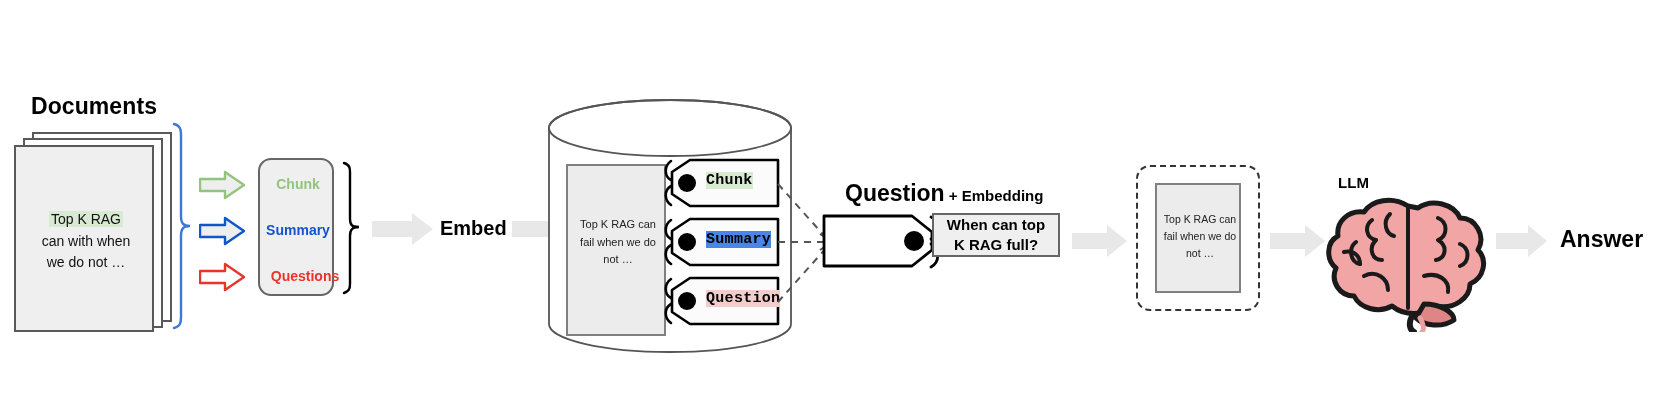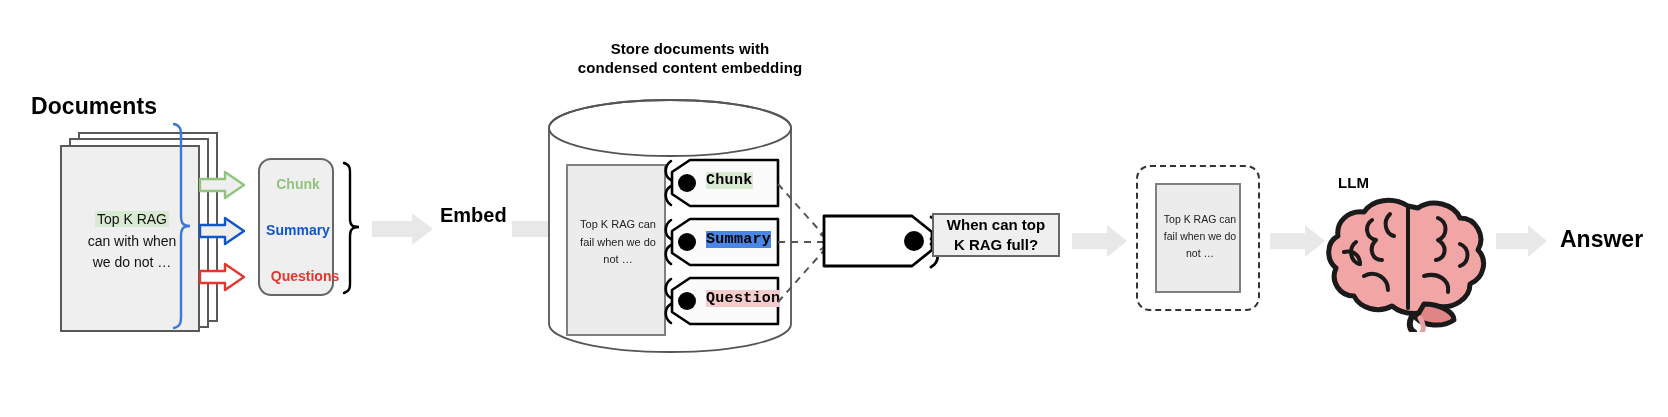--- a/index.html
+++ b/index.html
@@ -16,21 +16,21 @@
 
   
   .hdr{
     font-weight:bold;font-size:15px;line-height:1.25;text-align:center;
     letter-spacing:.1px;
   }
   .hdr-lg{font-weight:bold;font-size:23px;}
   .hdr-md{font-weight:bold;font-size:20px;}
 
   
-  #documents-stack{left:14px;top:132px;width:160px;height:200px;margin-left:46px;}
+  #documents-stack{left:14px;top:132px;width:160px;height:200px;}
   .doc-sheet{
     position:absolute;background:#efefef;border:2px solid #595959;
     box-sizing:border-box;
   }
   .doc-s3{left:18px;top:0px;width:140px;height:190px;background:#fff;}
   .doc-s2{left:9px;top:6px;width:140px;height:190px;background:#fff;}
   .doc-s1{left:0px;top:13px;width:140px;height:187px;background:#efefef;}
   .doc-text{
     position:absolute;left:0;top:62px;width:140px;text-align:center;
     font-size:14px;line-height:1.55;color:#111;
@@ -155,29 +155,25 @@
     <div class="cc-label cc-questions">Questions</div>
   </div>
 
   <svg class="abs brace" style="left:340px;top:160px;" width="24" height="136">
     <path d="M4 3 C11 5 10 10 10 16 L10 59 C10 65 12 67 19 67 C12 67 10 70 10 76 L10 119 C10 126 11 131 4 133" fill="none" stroke="#000" stroke-width="2.4" stroke-linecap="round"></path>
   </svg>
 
   <svg class="abs garrow" style="left:372px;top:212px;" width="62" height="34">
     <path d="M0 9 L40 9 L40 1 L61 17 L40 33 L40 25 L0 25 Z" fill="#e8e8e8"></path>
   </svg>
-  <div class="abs hdr-md" style="left:440px;top:204px;">Embed</div>
+  <div class="abs hdr-md" style="left:440px;top:217px;">Embed</div>
   <svg class="abs garrow" style="left:512px;top:212px;" width="62" height="34">
     <path d="M0 9 L40 9 L40 1 L61 17 L40 33 L40 25 L0 25 Z" fill="#e8e8e8"></path>
   </svg>
 
-  <div class="abs hdr" style="left:560px;top:40px;width:260px;">
-    <span>Store documents with</span><br>
-    <span>condensed content embedding</span>
-  </div>
 
   <svg class="abs" id="cylinder" viewBox="0 0 248 258">
     <ellipse cx="124" cy="31" rx="121" ry="28" fill="#ffffff" stroke="#555" stroke-width="1.8"></ellipse>
     <path d="M3 31 L3 227 A121 28 0 0 0 245 227 L245 31" fill="#ffffff" stroke="#555" stroke-width="1.8"></path>
     <ellipse cx="124" cy="31" rx="121" ry="28" fill="none" stroke="#555" stroke-width="1.8"></ellipse>
   </svg>
 
   <div class="abs" id="cyl-doc">
     <div class="t">
       <span>Top K RAG can</span><br>
@@ -216,20 +212,23 @@
     <div class="tag-text tg-pink" style="left:44px;top:14px;">Question</div>
   </div>
 
   <svg class="abs" style="left:770px;top:170px;" width="70" height="150">
     <path d="M8 14 L58 70" fill="none" stroke="#555" stroke-width="2" stroke-dasharray="7 6"></path>
     <path d="M8 72 L58 72" fill="none" stroke="#555" stroke-width="2" stroke-dasharray="7 6"></path>
     <path d="M8 132 L58 76" fill="none" stroke="#555" stroke-width="2" stroke-dasharray="7 6"></path>
     <path d="M50 64 L62 72 L50 80" fill="none" stroke="#555" stroke-width="2"></path>
   </svg>
 
+  <div class="abs" style="left:845px;top:180px;white-space:nowrap;">
+    <span class="hdr-lg">Question</span><span style="font-weight:bold;font-size:15px;"> + Embedding</span>
+  </div>
 
   <div class="tag-wrap" style="left:822px;top:212px;width:118px;height:58px;">
     <svg width="118" height="58" viewBox="0 0 118 58">
       <path d="M2 4 L90 4 L110 20 L110 38 L90 54 L2 54 Z" fill="#ffffff" stroke="#000" stroke-width="2.8" stroke-linejoin="round"></path>
       <path d="M109 5 C118 9 118 22 109 27" fill="none" stroke="#000" stroke-width="2.8" stroke-linecap="round"></path>
       <path d="M109 32 C118 37 118 50 109 55" fill="none" stroke="#000" stroke-width="2.8" stroke-linecap="round"></path>
       <circle cx="92" cy="29" r="10" fill="#000"></circle>
     </svg>
   </div>
 

